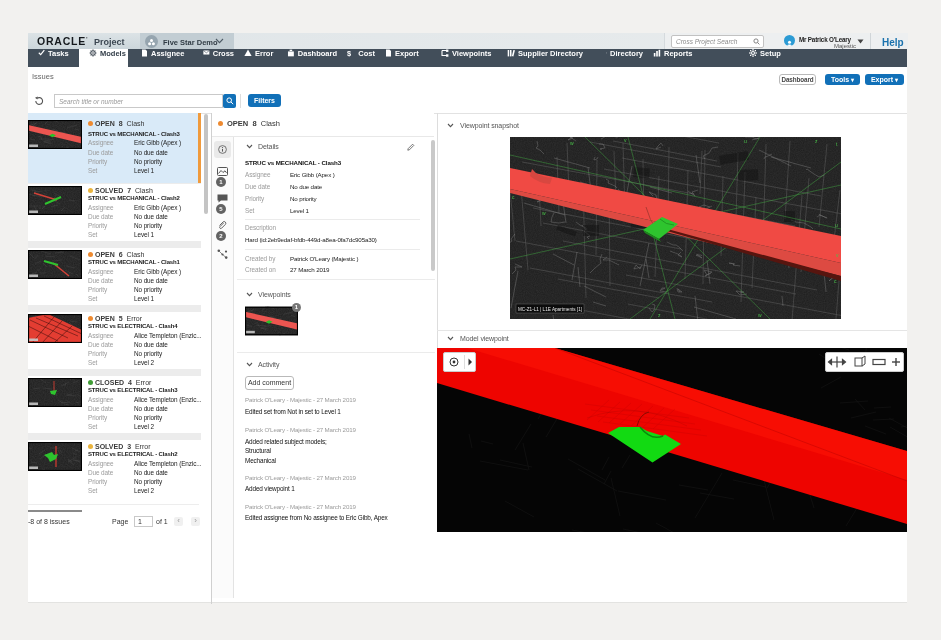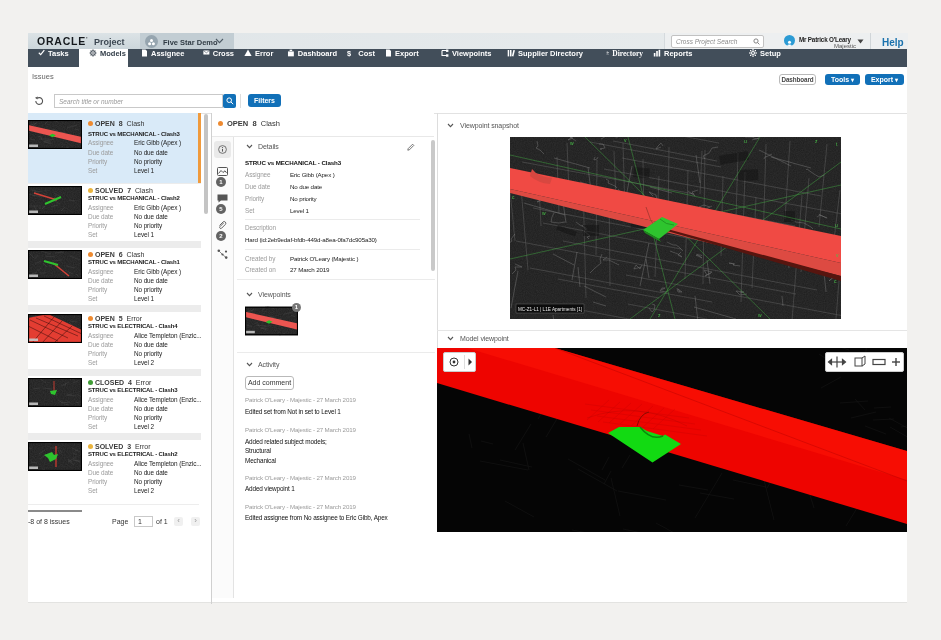--- a/index.html
+++ b/index.html
@@ -185,21 +185,21 @@
         <span>Viewpoints</span>
       </div>
       <div class="tab" style="left:469px;width:99px;">
         <svg width="8" height="8" viewBox="0 0 8 8">
           <rect x="0.7" y="1" width="1.5" height="6.4" fill="#ffffff"></rect>
           <rect x="3" y="1" width="1.5" height="6.4" fill="#ffffff"></rect>
           <rect x="5.6" y="1" width="1.6" height="6.4" transform="rotate(14 6.4 4.2)" fill="#ffffff"></rect>
         </svg>
         <span>Supplier Directory</span>
       </div>
-      <div class="tab" style="left:568px;width:47px;font-family:Liberation Serif, serif;">
+      <div class="tab" style="left:568px;width:47px;">
         <svg width="8" height="8" viewBox="0 0 8 8">
           <circle cx="3" cy="2" r="1.5" fill="#ffffff"></circle>
           <path d="M0.8 7 a2.3 2.3 0 0 1 4.4 0 z" fill="#ffffff"></path>
           <circle cx="6" cy="2.6" r="1.1" fill="#ffffff"></circle>
           <path d="M4.6 7 a1.8 1.8 0 0 1 3.2 0 z" fill="#ffffff"></path>
         </svg>
         <span>Directory</span>
       </div>
       <div class="tab" style="left:615px;width:52px;">
         <svg width="8" height="8" viewBox="0 0 8 8">

